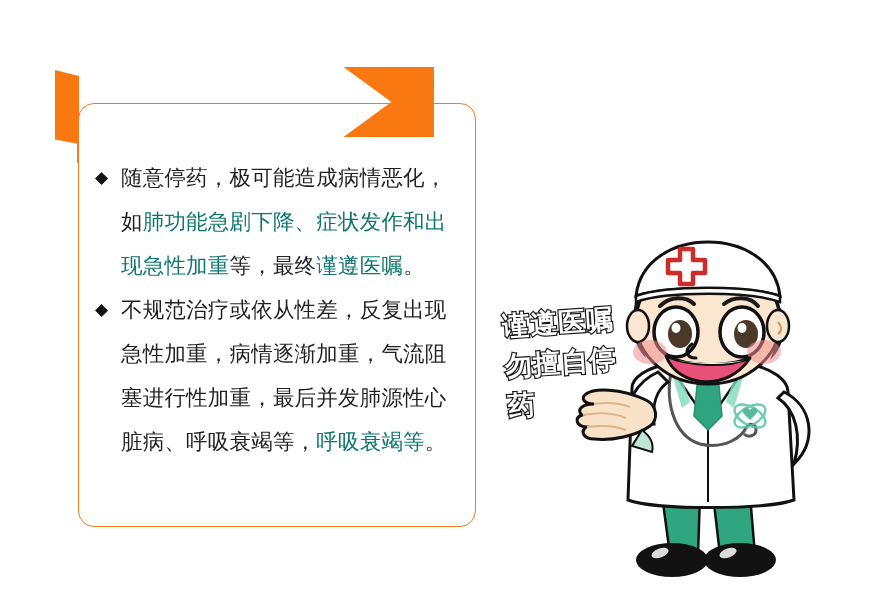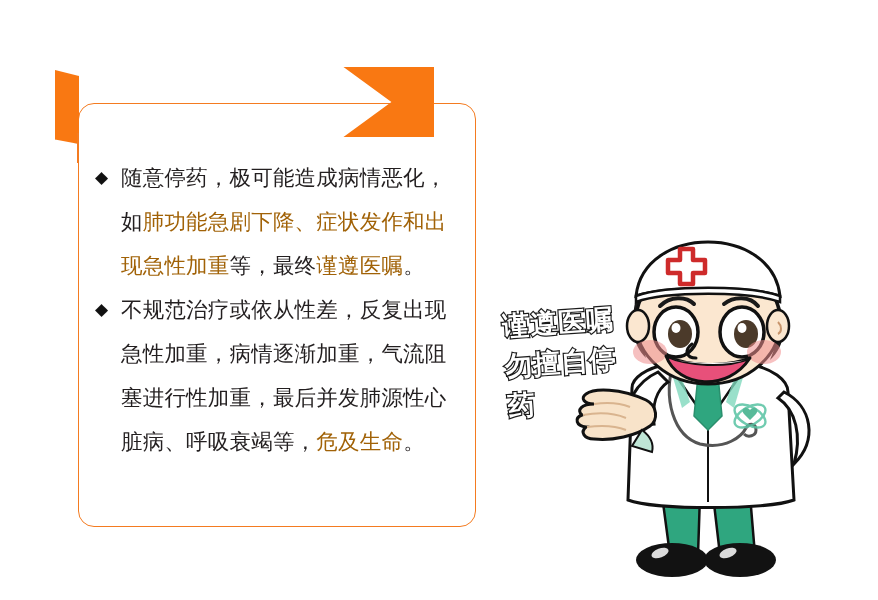--- a/index.html
+++ b/index.html
@@ -94,21 +94,21 @@
     top: 0;
     font-size: 17px;
     line-height: 44px;
     color: #111111;
   }
   .btext {
     display: block;
     padding-left: 26px;
     text-indent: 0;
   }
-  .orange { color: #a16207; }
+  .orange { color: #0f766e; }
   .black  { color: #231f20; }
 
   
   #doctor-figure {
     position: absolute;
     left: 495px;
     top: 240px;
     width: 383px;
     height: 360px;
   }
@@ -144,21 +144,21 @@
 
     <div id="card-body">
 
       <div class="bullet-block">
         <span class="marker">◆</span>
         <span class="btext"><span class="black">随意停药，极可能造成病情恶化，如</span><span class="orange">肺功能急剧下降、症状发作和出现急性加重</span><span class="black">等，最终</span><span class="orange">谨遵医嘱</span><span class="black">。</span></span>
       </div>
 
       <div class="bullet-block">
         <span class="marker">◆</span>
-        <span class="btext"><span class="black">不规范治疗或依从性差，反复出现急性加重，病情逐渐加重，气流阻塞进行性加重，最后并发肺源性心脏病、呼吸衰竭等，</span><span class="orange">危及生命</span><span class="black">。</span></span>
+        <span class="btext"><span class="black">不规范治疗或依从性差，反复出现急性加重，病情逐渐加重，气流阻塞进行性加重，最后并发肺源性心脏病、呼吸衰竭等，</span><span class="orange">呼吸衰竭等</span><span class="black">。</span></span>
       </div>
 
     </div>
   </div>
 
   <div id="banner-fold"></div>
   <div id="banner-fold-stem"></div>
   <div id="banner">
     <span id="banner-title">擅自停药后果</span>
   </div>

